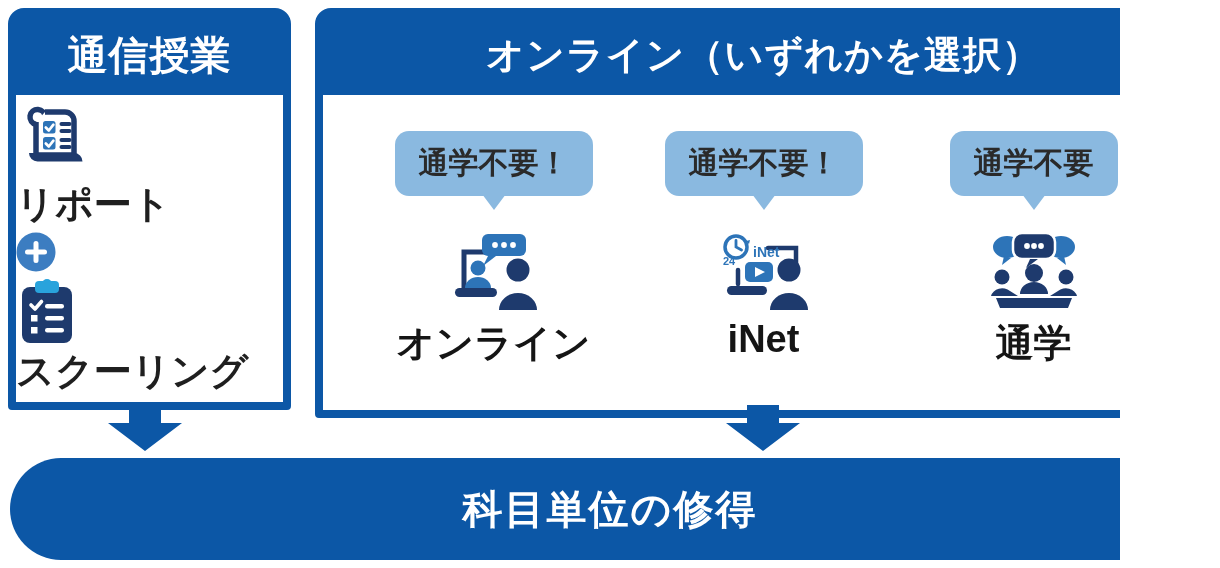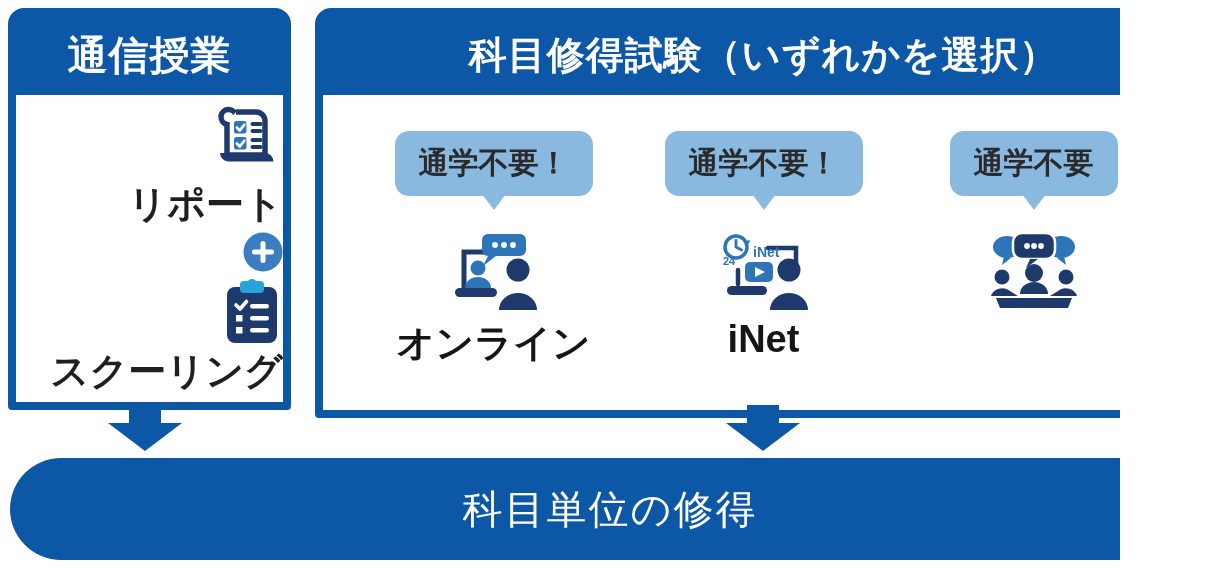--- a/index.html
+++ b/index.html
@@ -4,40 +4,40 @@
 <style>
   html,body{margin:0;padding:0;background:#ffffff;}
   .stage{position:relative;width:1120px;height:568px;background:#ffffff;overflow:hidden;
          font-family:"Liberation Sans","DejaVu Sans",sans-serif;color:#1e1e1e;}
   .box{position:absolute;box-sizing:border-box;border:8px solid #0c57a6;background:#ffffff;
        border-radius:16px 16px 4px 4px;}
   .box-header{display:flex;align-items:center;justify-content:center;background:#0c57a6;
               color:#ffffff;font-weight:700;letter-spacing:1px;}
   .left-box{left:8px;top:8px;width:283px;height:402px;}
   .left-box .box-header{height:79px;font-size:40px;}
-  .left-body{height:307px;display:flex;flex-direction:column;align-items:flex-end;
+  .left-body{height:307px;display:flex;flex-direction:column;align-items:flex-start;
              justify-content:center;gap:5px;font-family:Liberation Serif, serif;}
   .item-label{font-size:38px;font-weight:700;color:#1f1f1f;line-height:1.15;}
   .exam-label{font-size:38px;}
   .right-box{left:315px;top:8px;width:897px;height:410px;}
   .right-box .box-header{height:79px;font-size:38px;}
   .right-body{height:315px;display:flex;justify-content:center;gap:40px;}
   .option{width:230px;display:flex;flex-direction:column;align-items:center;padding-top:36px;text-align:center;}
   .bubble{background:#8ab9e0;color:#2a2a2a;font-size:30px;font-weight:700;
           padding:12px 24px;border-radius:14px;white-space:nowrap;}
   .bubble-tail{width:0;height:0;border-left:12px solid transparent;border-right:12px solid transparent;
                border-top:16px solid #8ab9e0;margin-top:-2px;}
   .option-icon{height:96px;margin-top:12px;display:flex;align-items:flex-end;justify-content:center;}
   .option-label{font-size:38px;font-weight:700;color:#151515;}
   .down-arrow{position:absolute;top:405px;width:74px;height:46px;}
   .arrow-1{left:108px;}
   .arrow-2{left:726px;}
   .pill{position:absolute;left:10px;top:458px;width:1200px;height:102px;background:#0c57a6;
         border-radius:51px;display:flex;align-items:center;justify-content:center;}
-  .pill-label{color:#ffffff;font-size:40px;font-weight:400;letter-spacing:2px;}
+  .pill-label{color:#ffffff;font-size:40px;font-weight:700;letter-spacing:2px;}
   svg{display:block;}
 </style>
 </head>
 <body>
 
 <div class="stage">
 
   <section class="box left-box">
     <div class="box-header">
       <span>通信授業</span>
@@ -77,21 +77,21 @@
           <rect x="15" y="50" width="6.5" height="6.5" fill="#ffffff"></rect>
           <rect x="29" y="51" width="19" height="4.5" rx="2.2" fill="#ffffff"></rect>
         </svg>
       </span>
       <div class="item-label exam-label">スクーリング</div>
     </div>
   </section>
 
   <section class="box right-box">
     <div class="box-header">
-      <span>科目修得試験（いずれかを選択）</span>
+      <span>オンライン（いずれかを選択）</span>
     </div>
     <div class="right-body">
 
       <div class="option">
         <div class="bubble">通学不要！</div>
         <div class="bubble-tail"></div>
         <div class="option-icon">
           <svg width="104" height="88" viewBox="0 0 104 88">
             <path d="M66 22 H22 V58" fill="none" stroke="#1e3a6d" stroke-width="5" stroke-linecap="round"></path>
             <circle cx="36" cy="38" r="7.5" fill="#2d74b8"></circle>
@@ -147,20 +147,21 @@
             <path d="M48 29 l-4 9 12 -9 z" fill="#1e3a6d"></path>
             <circle cx="52" cy="43" r="9" fill="#1e3a6d"></circle>
             <path d="M38 64 a14 12 0 0 1 28 0 z" fill="#1e3a6d"></path>
             <circle cx="20" cy="47" r="7.5" fill="#1e3a6d"></circle>
             <path d="M9 66 a11.5 10 0 0 1 19 -5 l8 5 z" fill="#1e3a6d"></path>
             <circle cx="84" cy="47" r="7.5" fill="#1e3a6d"></circle>
             <path d="M95 66 a11.5 10 0 0 0 -19 -5 l-8 5 z" fill="#1e3a6d"></path>
             <path d="M14 68 h76 l-4 10 h-68 z" fill="#1e3a6d"></path>
           </svg>
         </div>
+        <div class="option-label">通学</div>
       </div>
 
     </div>
   </section>
 
   <span class="down-arrow arrow-1">
     <svg width="74" height="46" viewBox="0 0 74 46">
       <polygon points="21,0 53,0 53,18 74,18 37,46 0,18 21,18" fill="#0c57a6"></polygon>
     </svg>
   </span>

